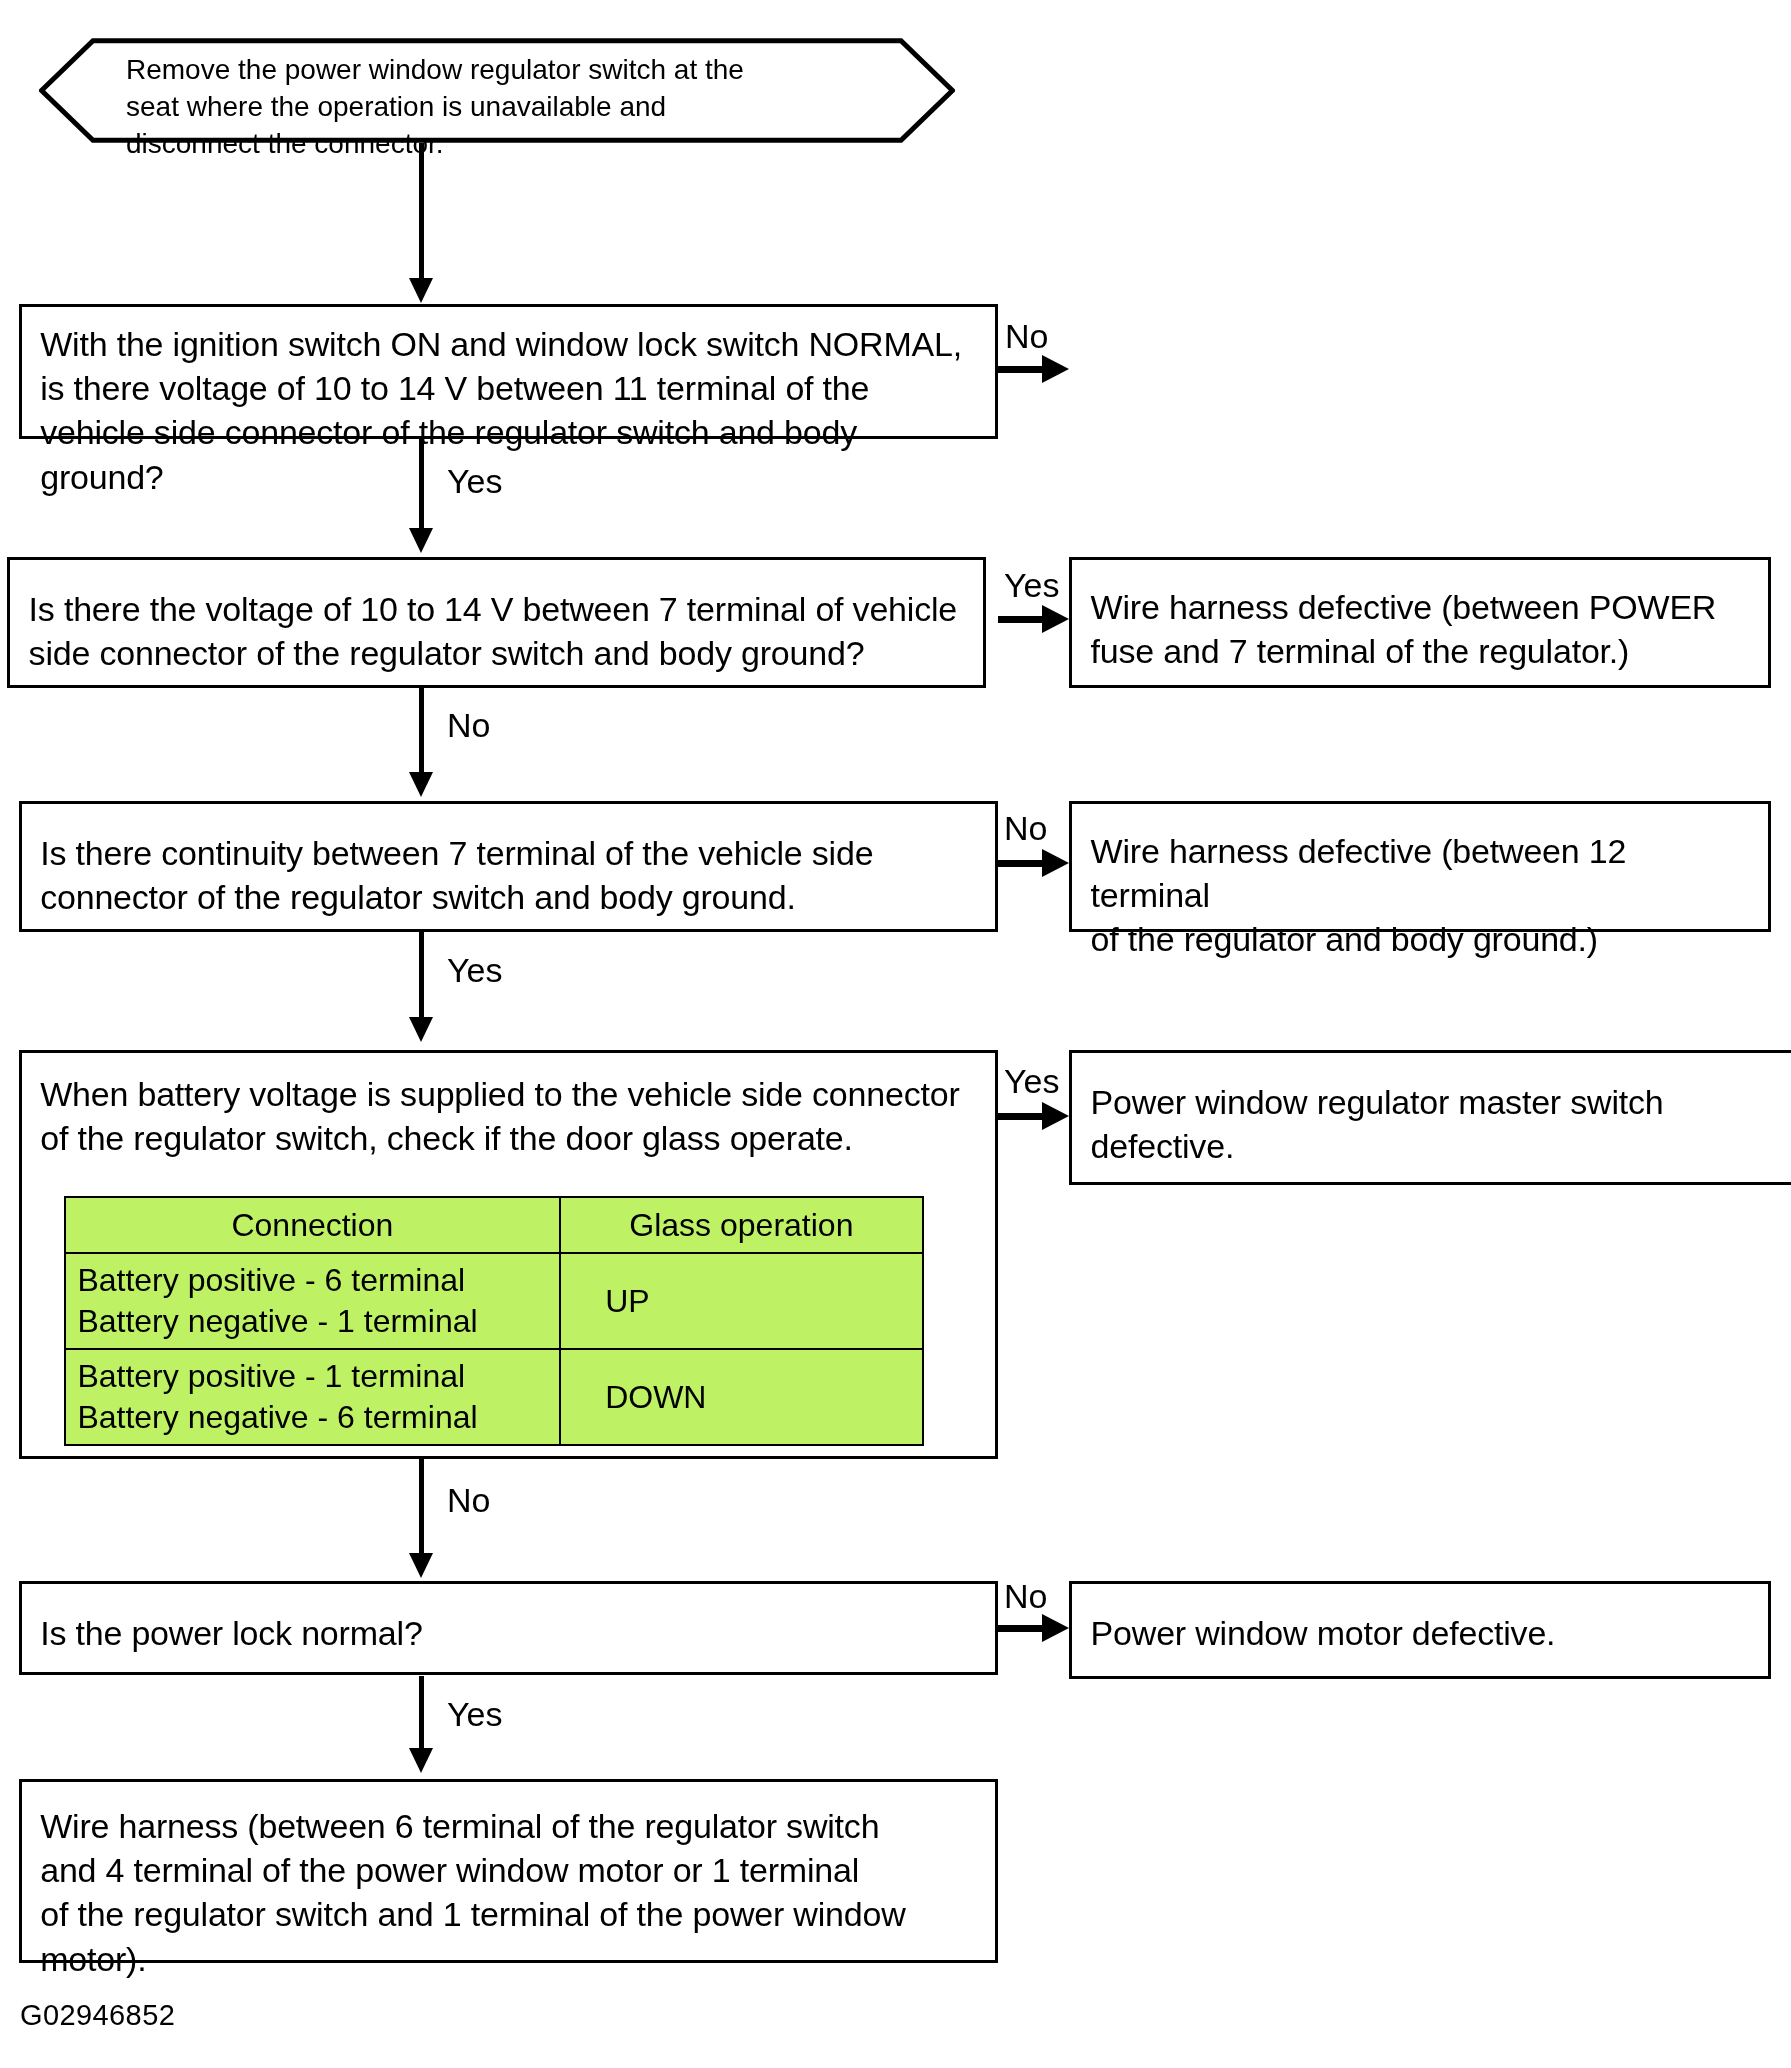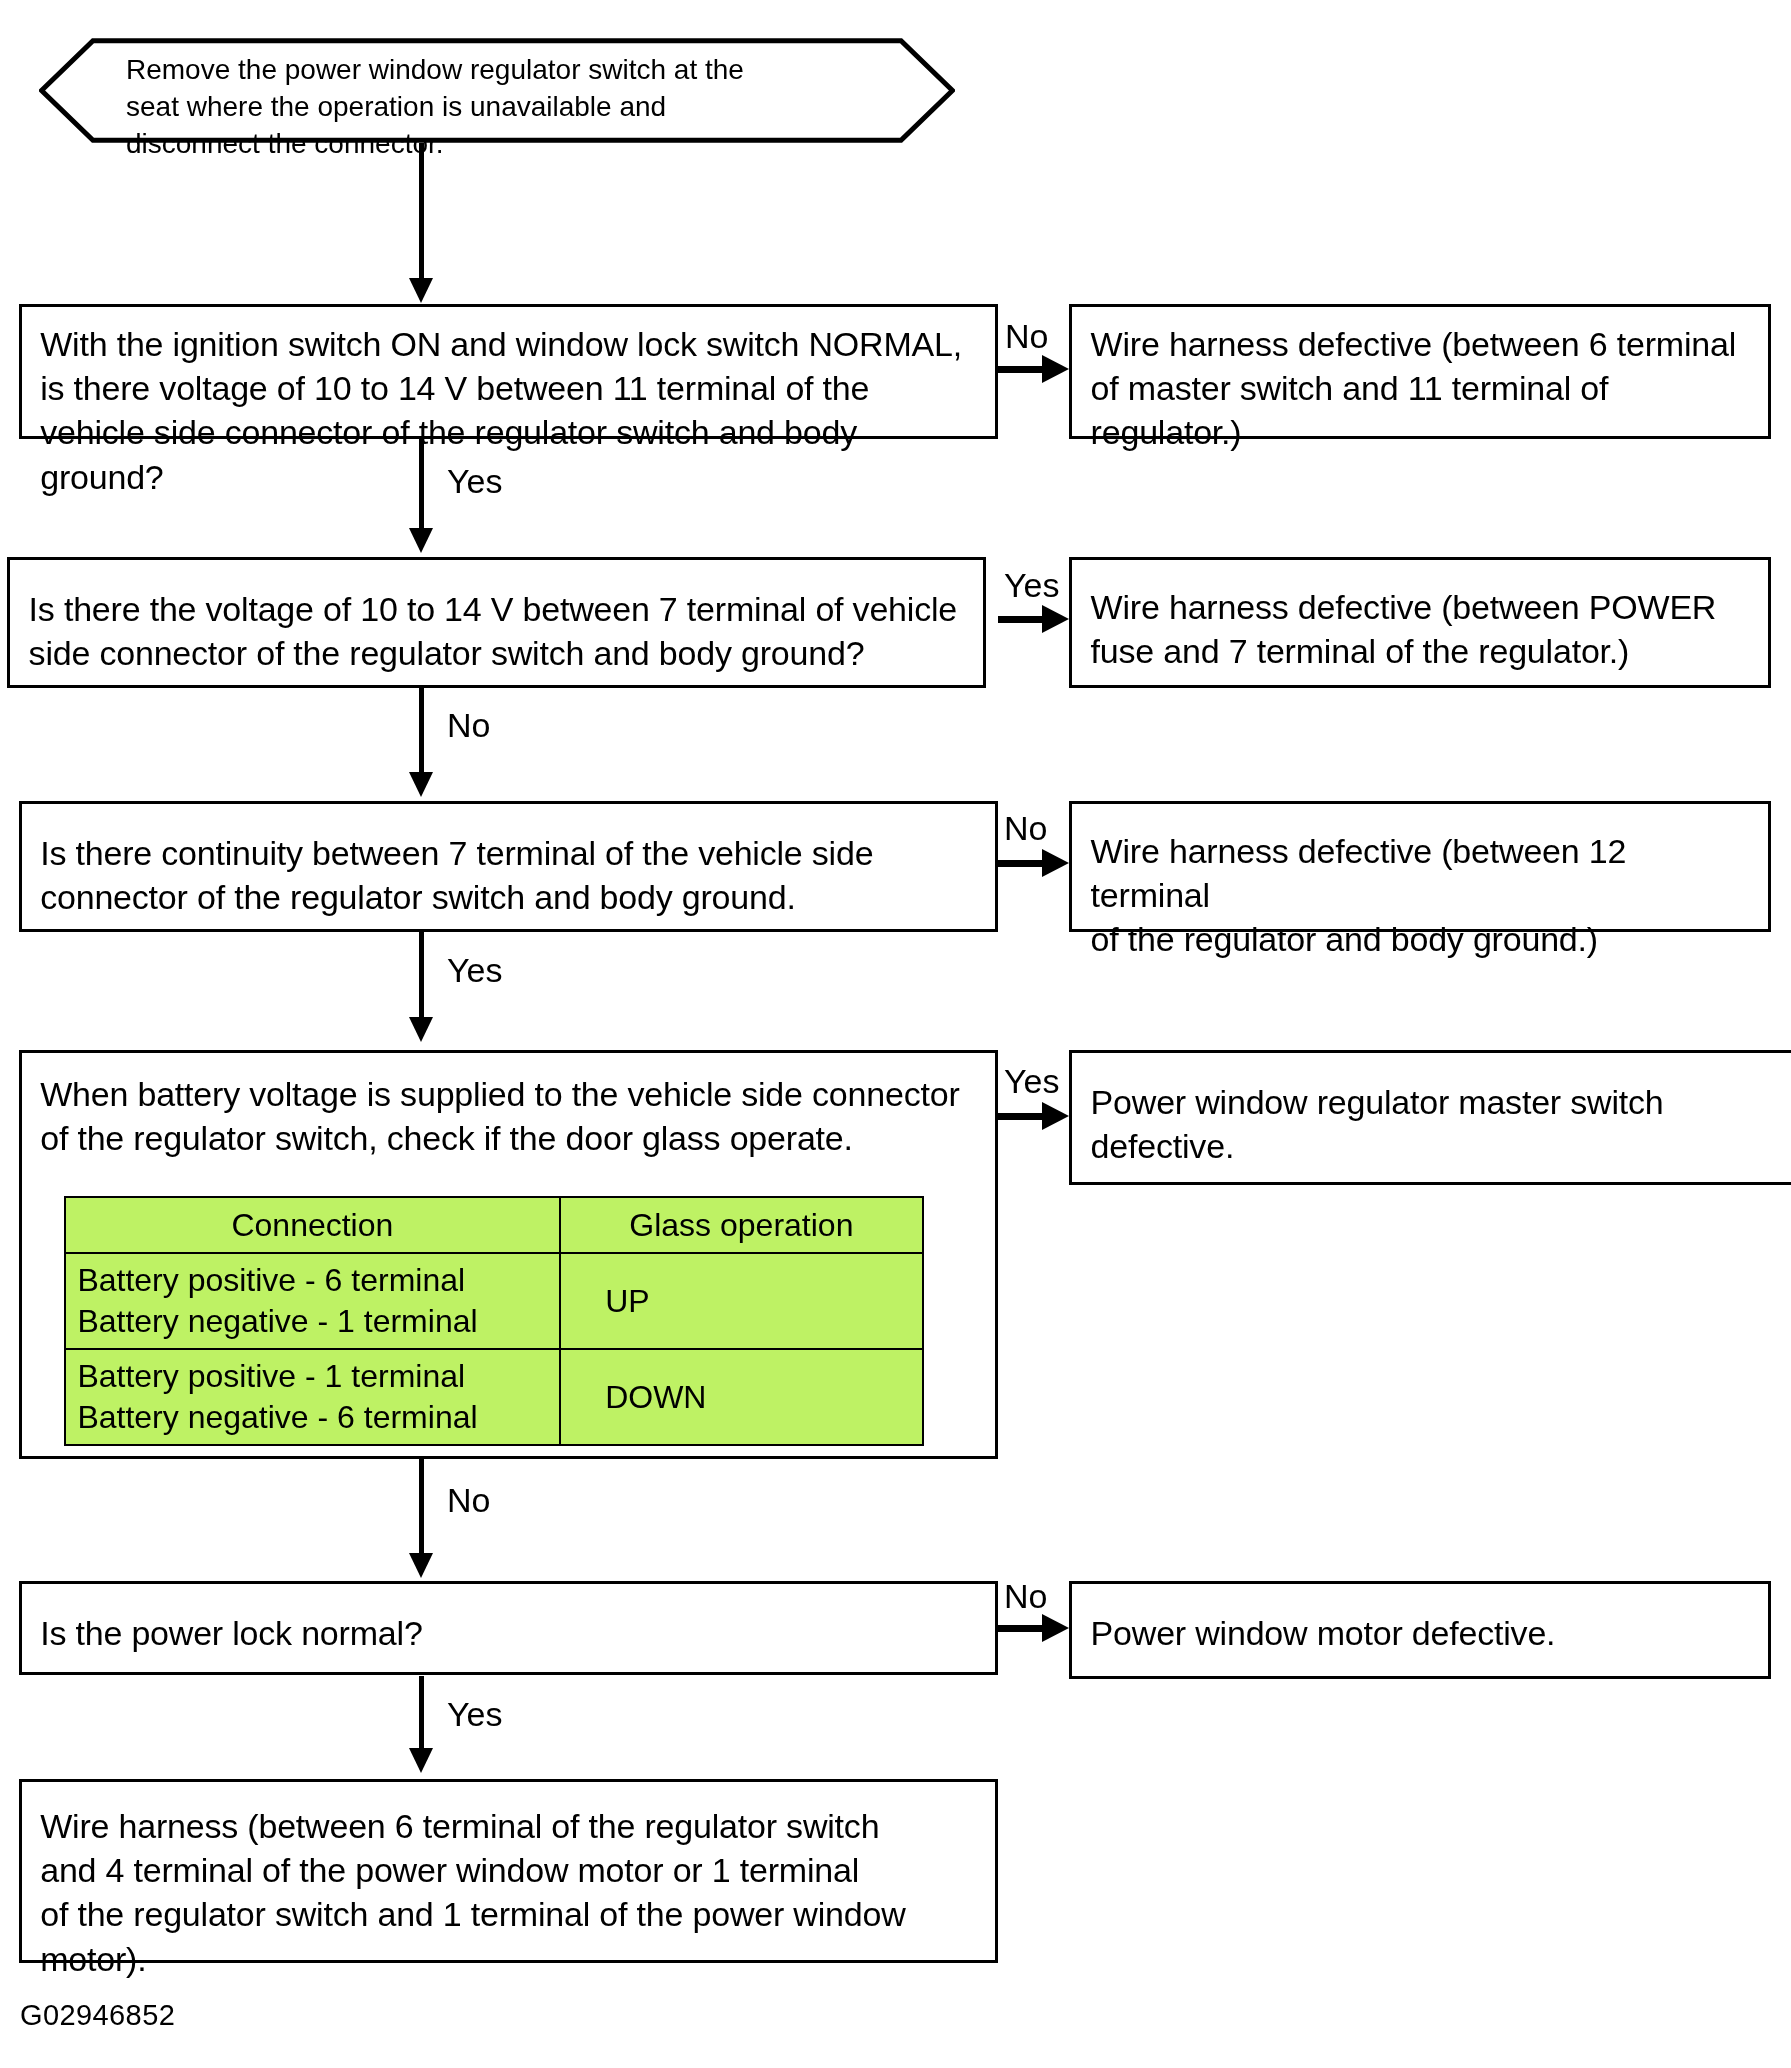--- a/index.html
+++ b/index.html
@@ -117,24 +117,20 @@
   <div class="vhead" style="left:409px; top:278px;"></div>
 
   <div class="box" style="left:18.6px; top:304px; width:979px; height:135px;">
     <div class="box-text">With the ignition switch ON and window lock switch NORMAL,
 is there voltage of 10 to 14 V between 11 terminal of the
 vehicle side connector of the regulator switch and body ground?</div>
   </div>
   <div class="hline" style="left:998px; top:366px; width:49px;"></div>
   <div class="hhead" style="left:1042px; top:355px;"></div>
   <div class="edge-label" style="left:1005px; top:319px;">No</div>
-  <div class="box" style="left:1069px; top:304px; width:702px; height:135px;">
-    <div class="box-text">Wire harness defective (between 6 terminal
-of master switch and 11 terminal of regulator.)</div>
-  </div>
 
   <div class="vline" style="left:419px; top:439px; height:93px;"></div>
   <div class="vhead" style="left:409px; top:528px;"></div>
   <div class="edge-label" style="left:447px; top:464px;">Yes</div>
 
   <div class="box" style="left:7px; top:557px; width:979px; height:131px;">
     <div class="box-text" style="top:27px;">Is there the voltage of 10 to 14 V between 7 terminal of vehicle
 side connector of the regulator switch and body ground?</div>
   </div>
   <div class="hline" style="left:998px; top:616px; width:49px;"></div>

